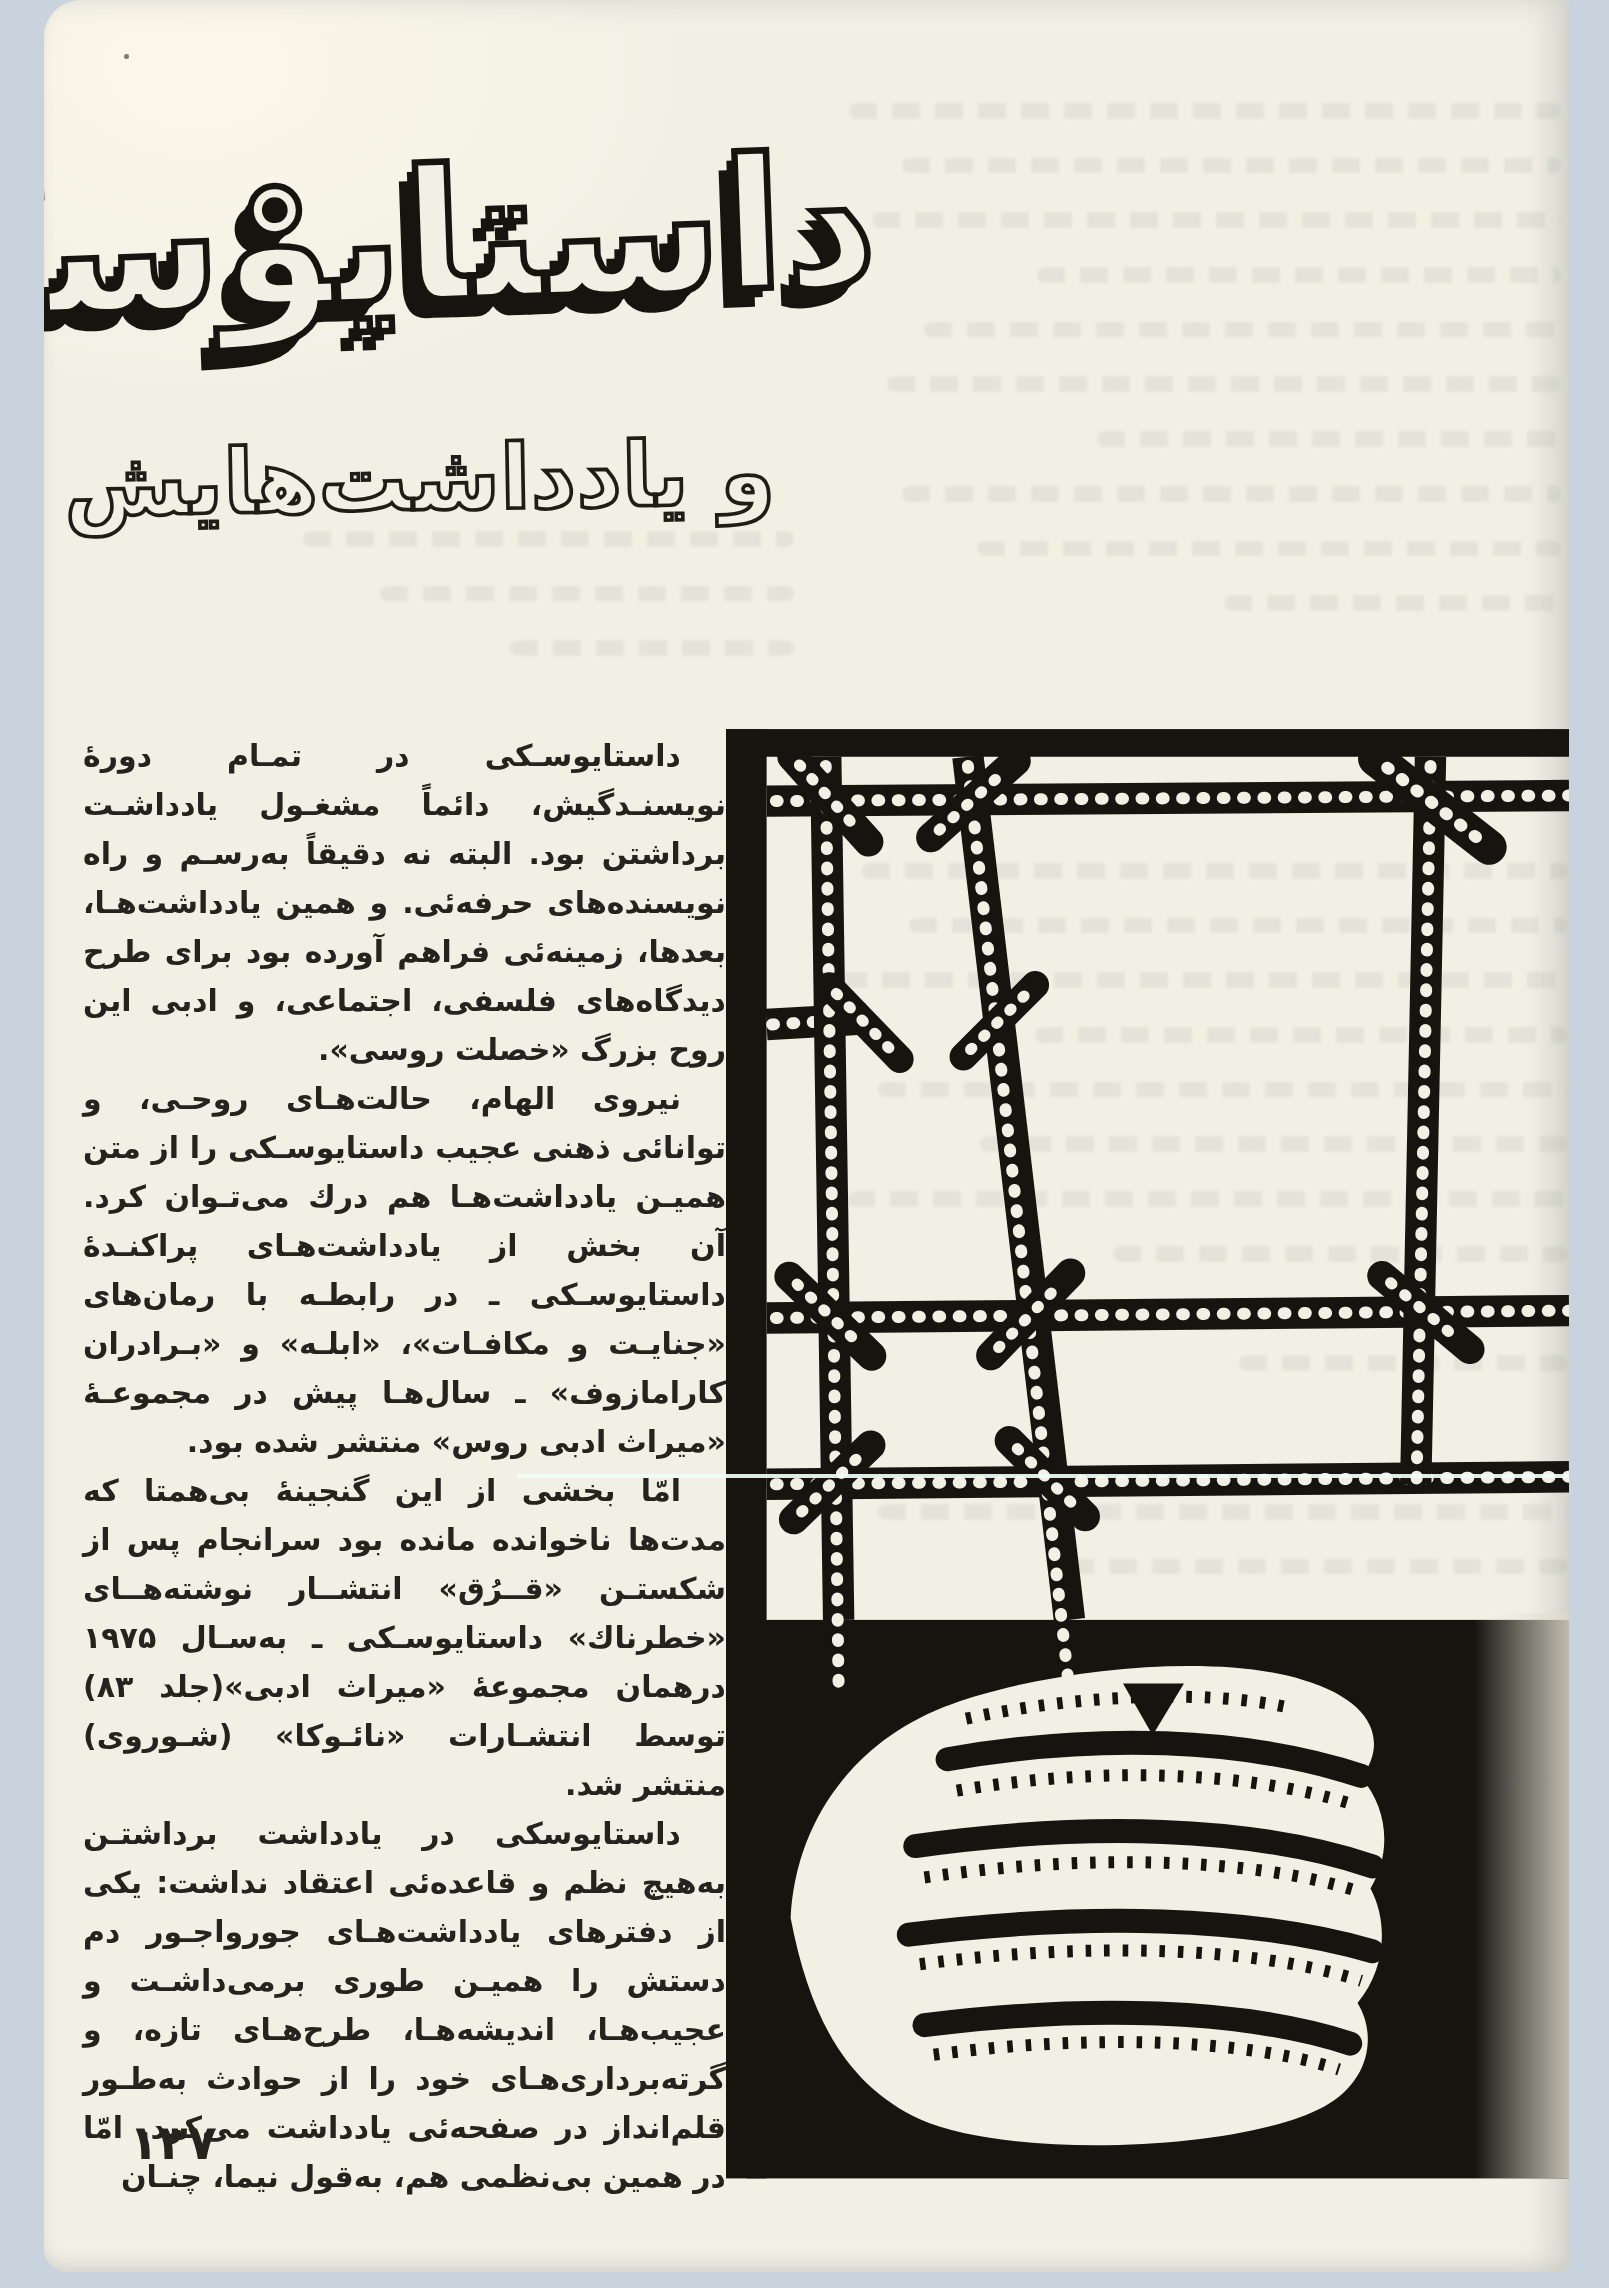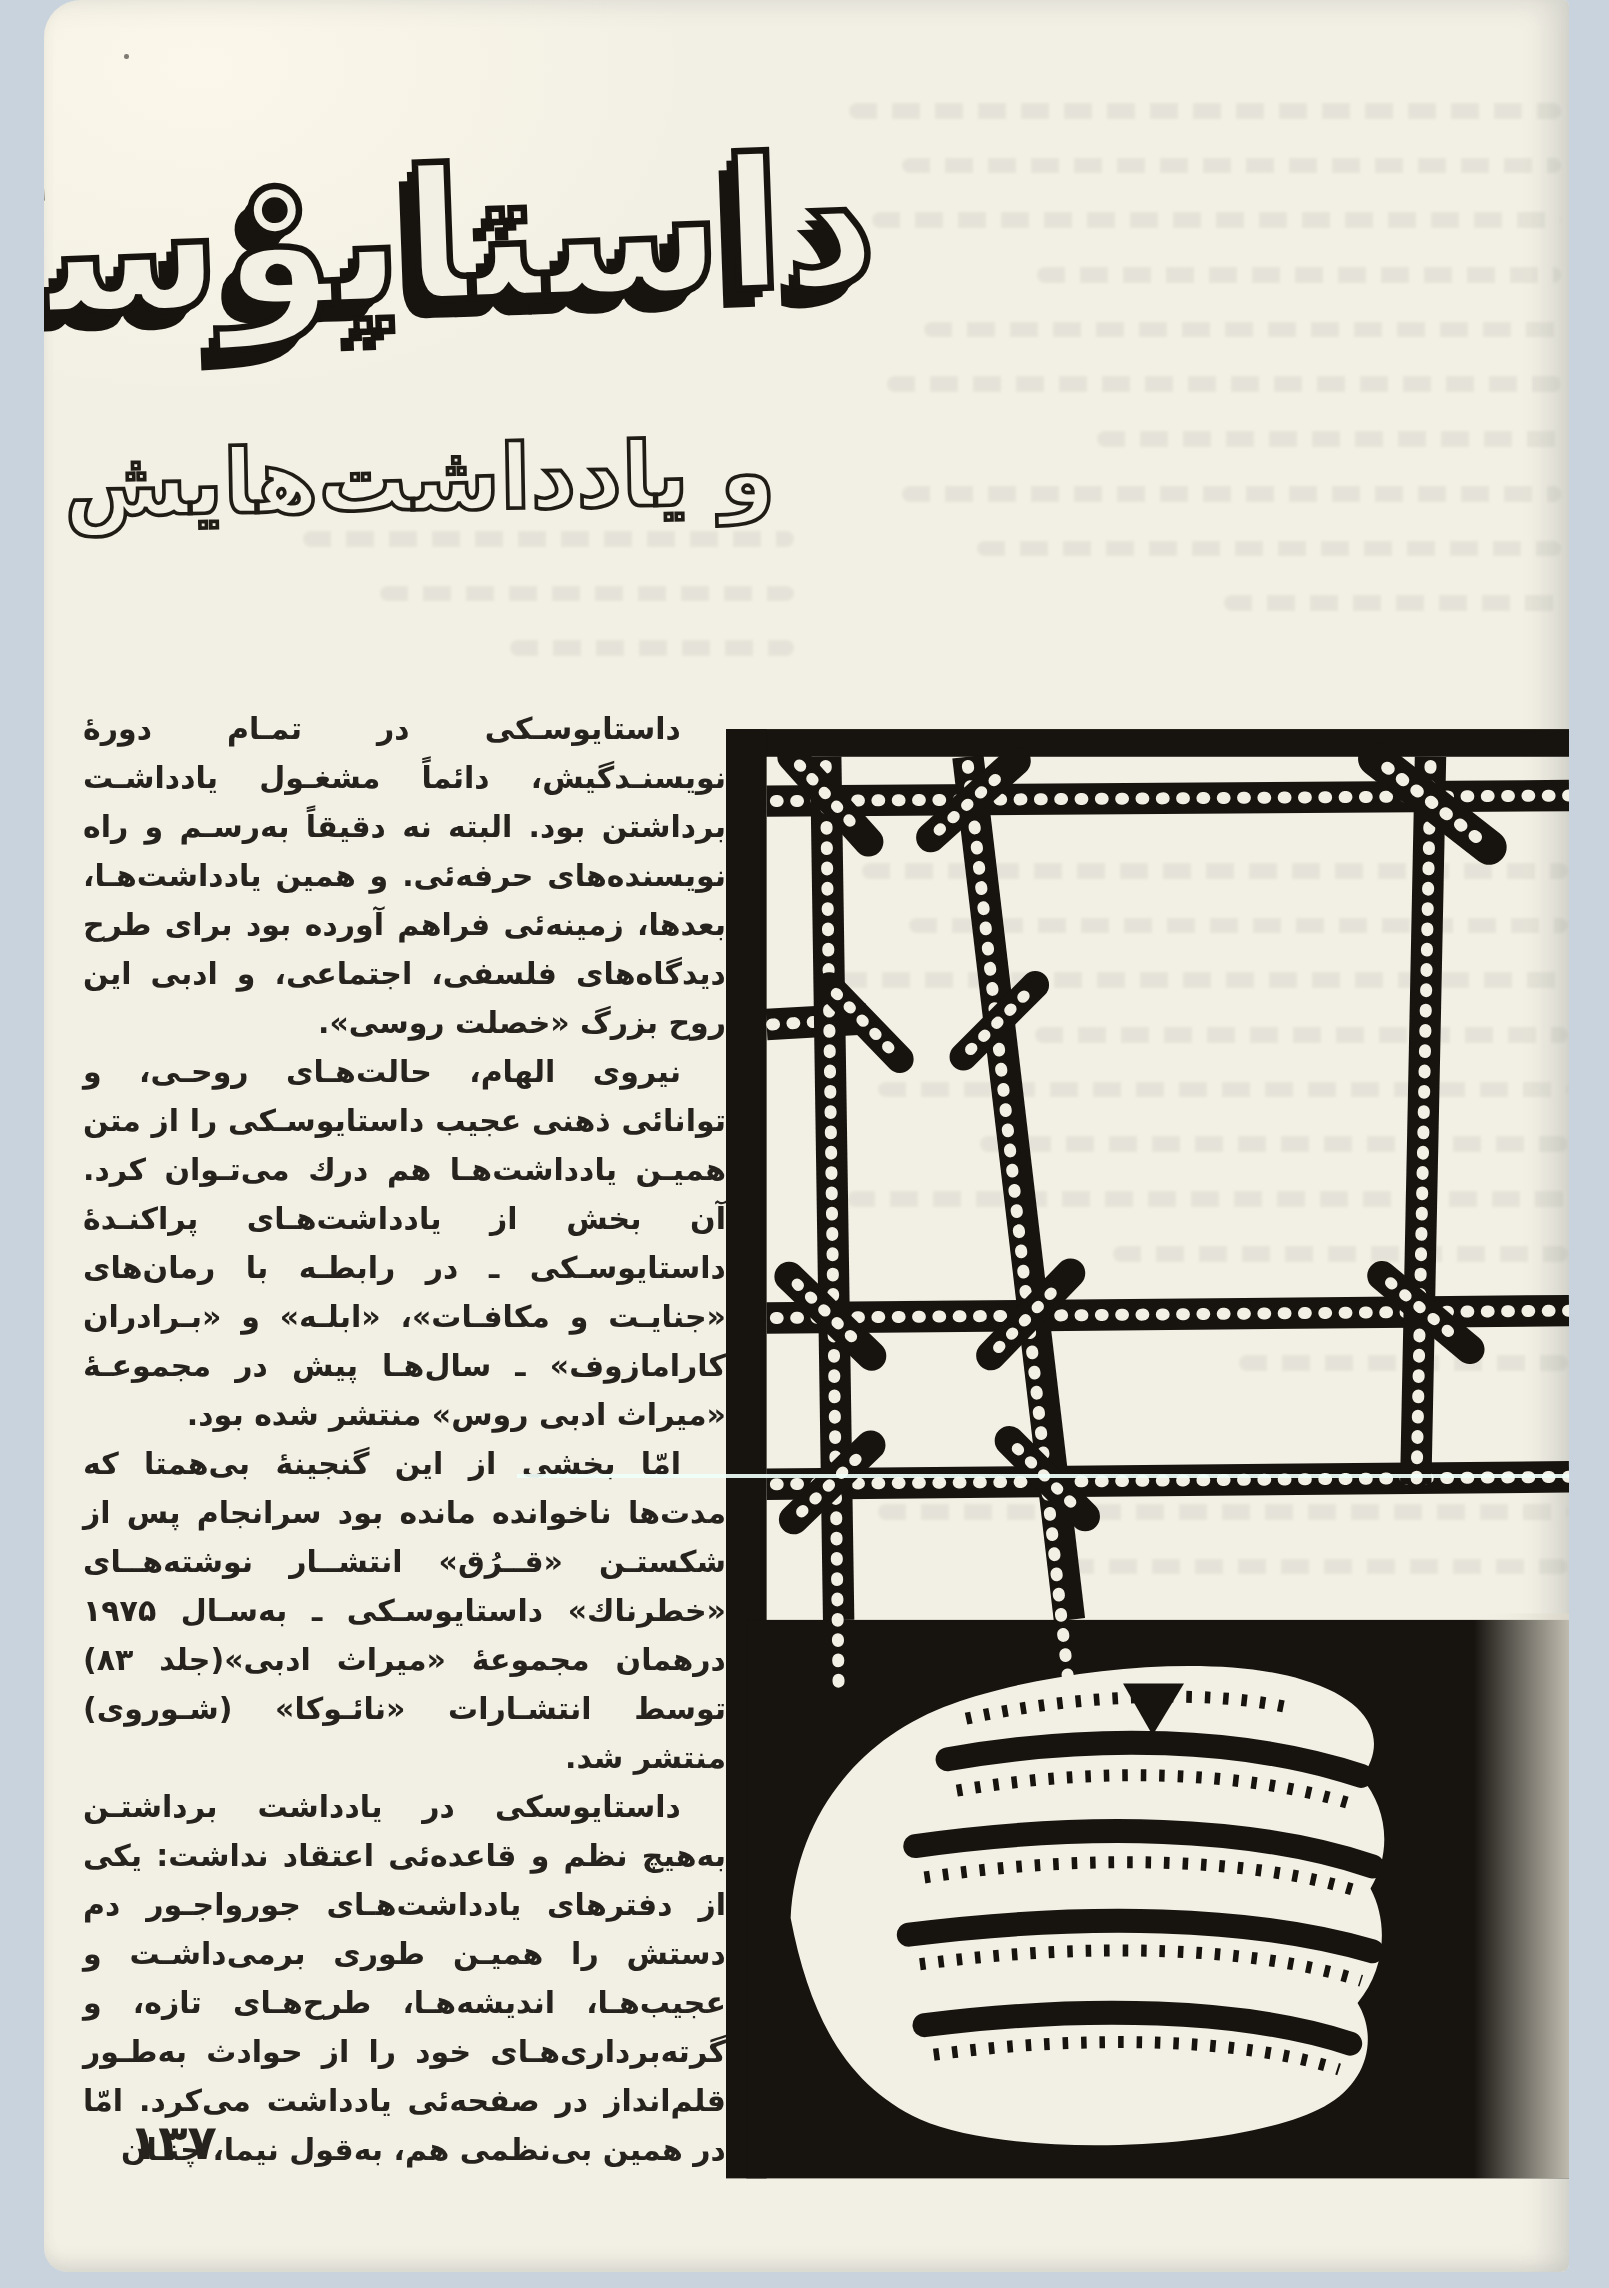--- a/index.html
+++ b/index.html
@@ -52,21 +52,21 @@
     letter-spacing:0;
   }
   .body-col p{margin:0; text-indent:1.5em;}
 
   .page-number{
     position:absolute; left:85px; top:2114px;
     font-size:48px; font-weight:bold; color:#26231e; direction:rtl;
   }
 
   .illus{position:absolute; left:682px; top:718px; width:843px; height:1465px; z-index:3;}
-  .z-top{z-index:5;} .z-mid{z-index:4;} .z-ghost{z-index:1;}
+  .z-top{z-index:5;} .z-mid{z-index:4;margin-top:27px;} .z-ghost{z-index:1;}
 
   .scratch{
     position:absolute; left:473px; top:1474px; width:1052px; height:3.7px;
     background:rgba(240,255,250,.92); filter:blur(0.6px); z-index:6;
   }
 </style>
 </head>
 <body>
 
 <div class="scan">

